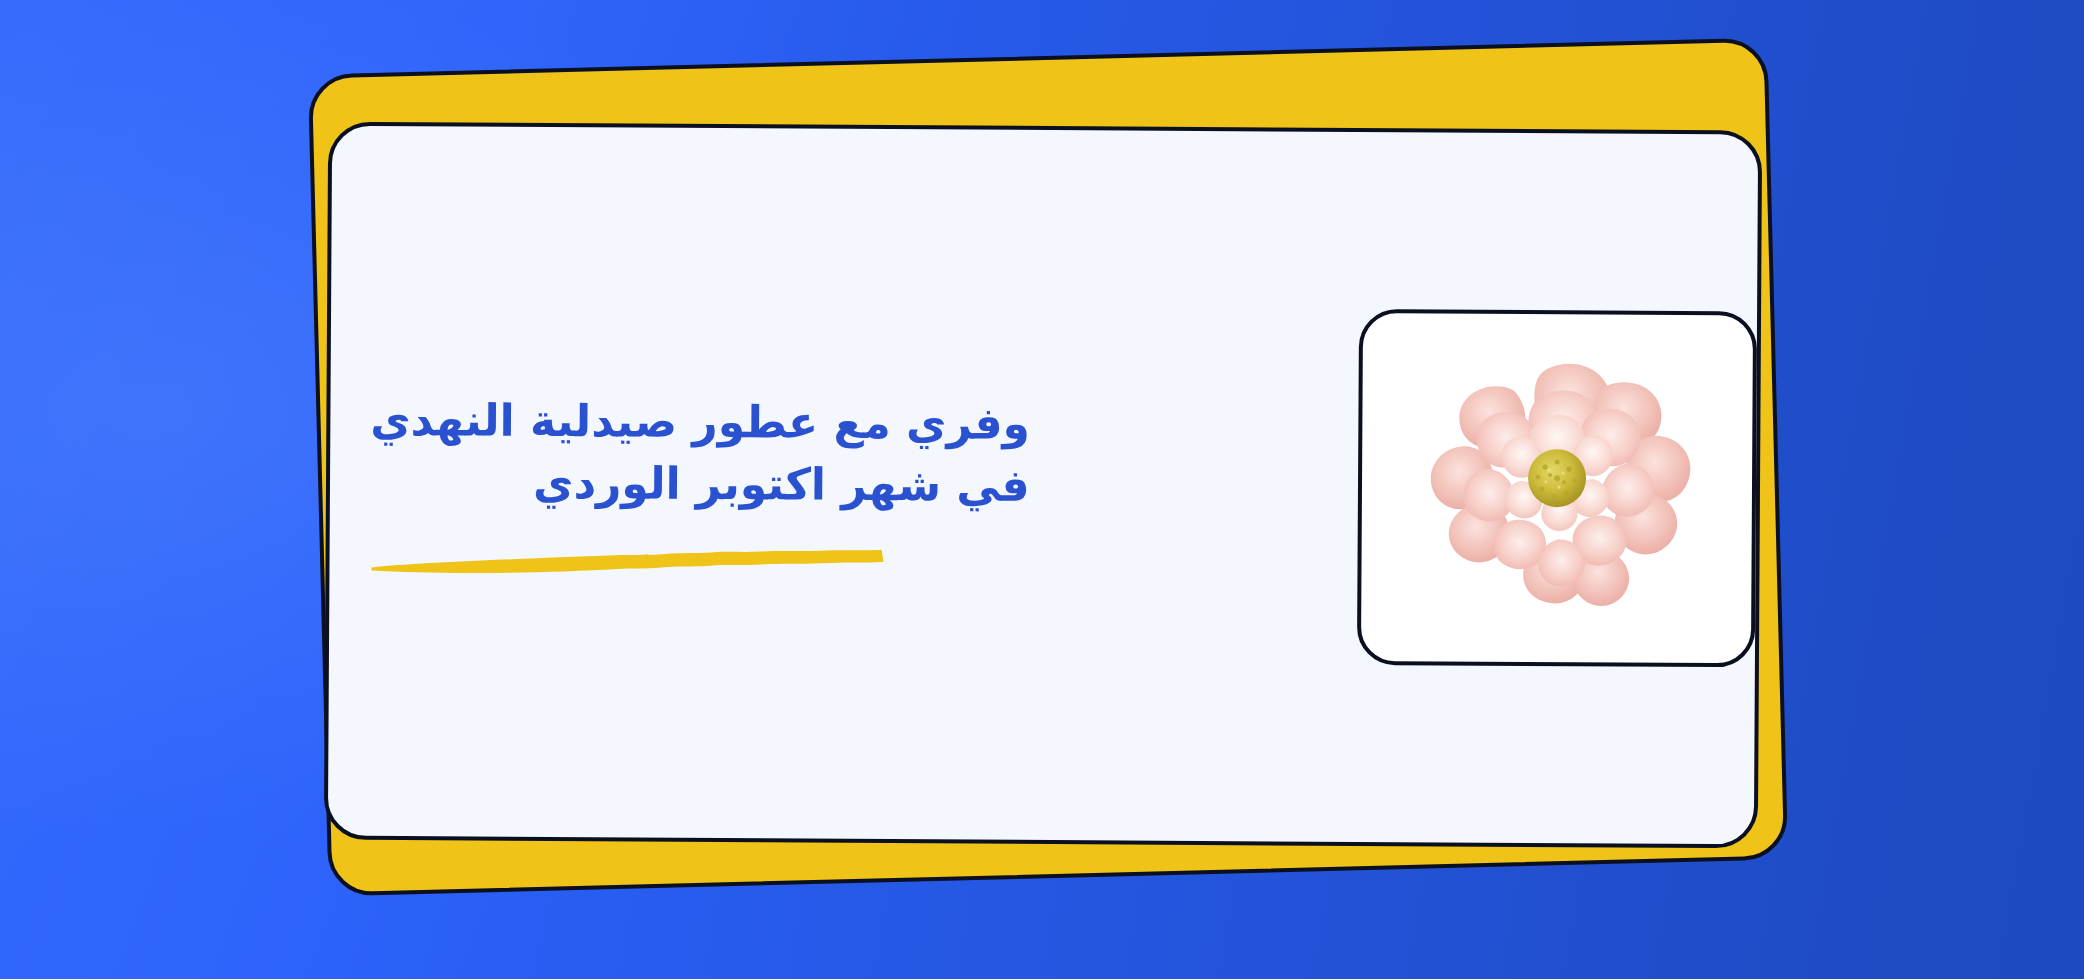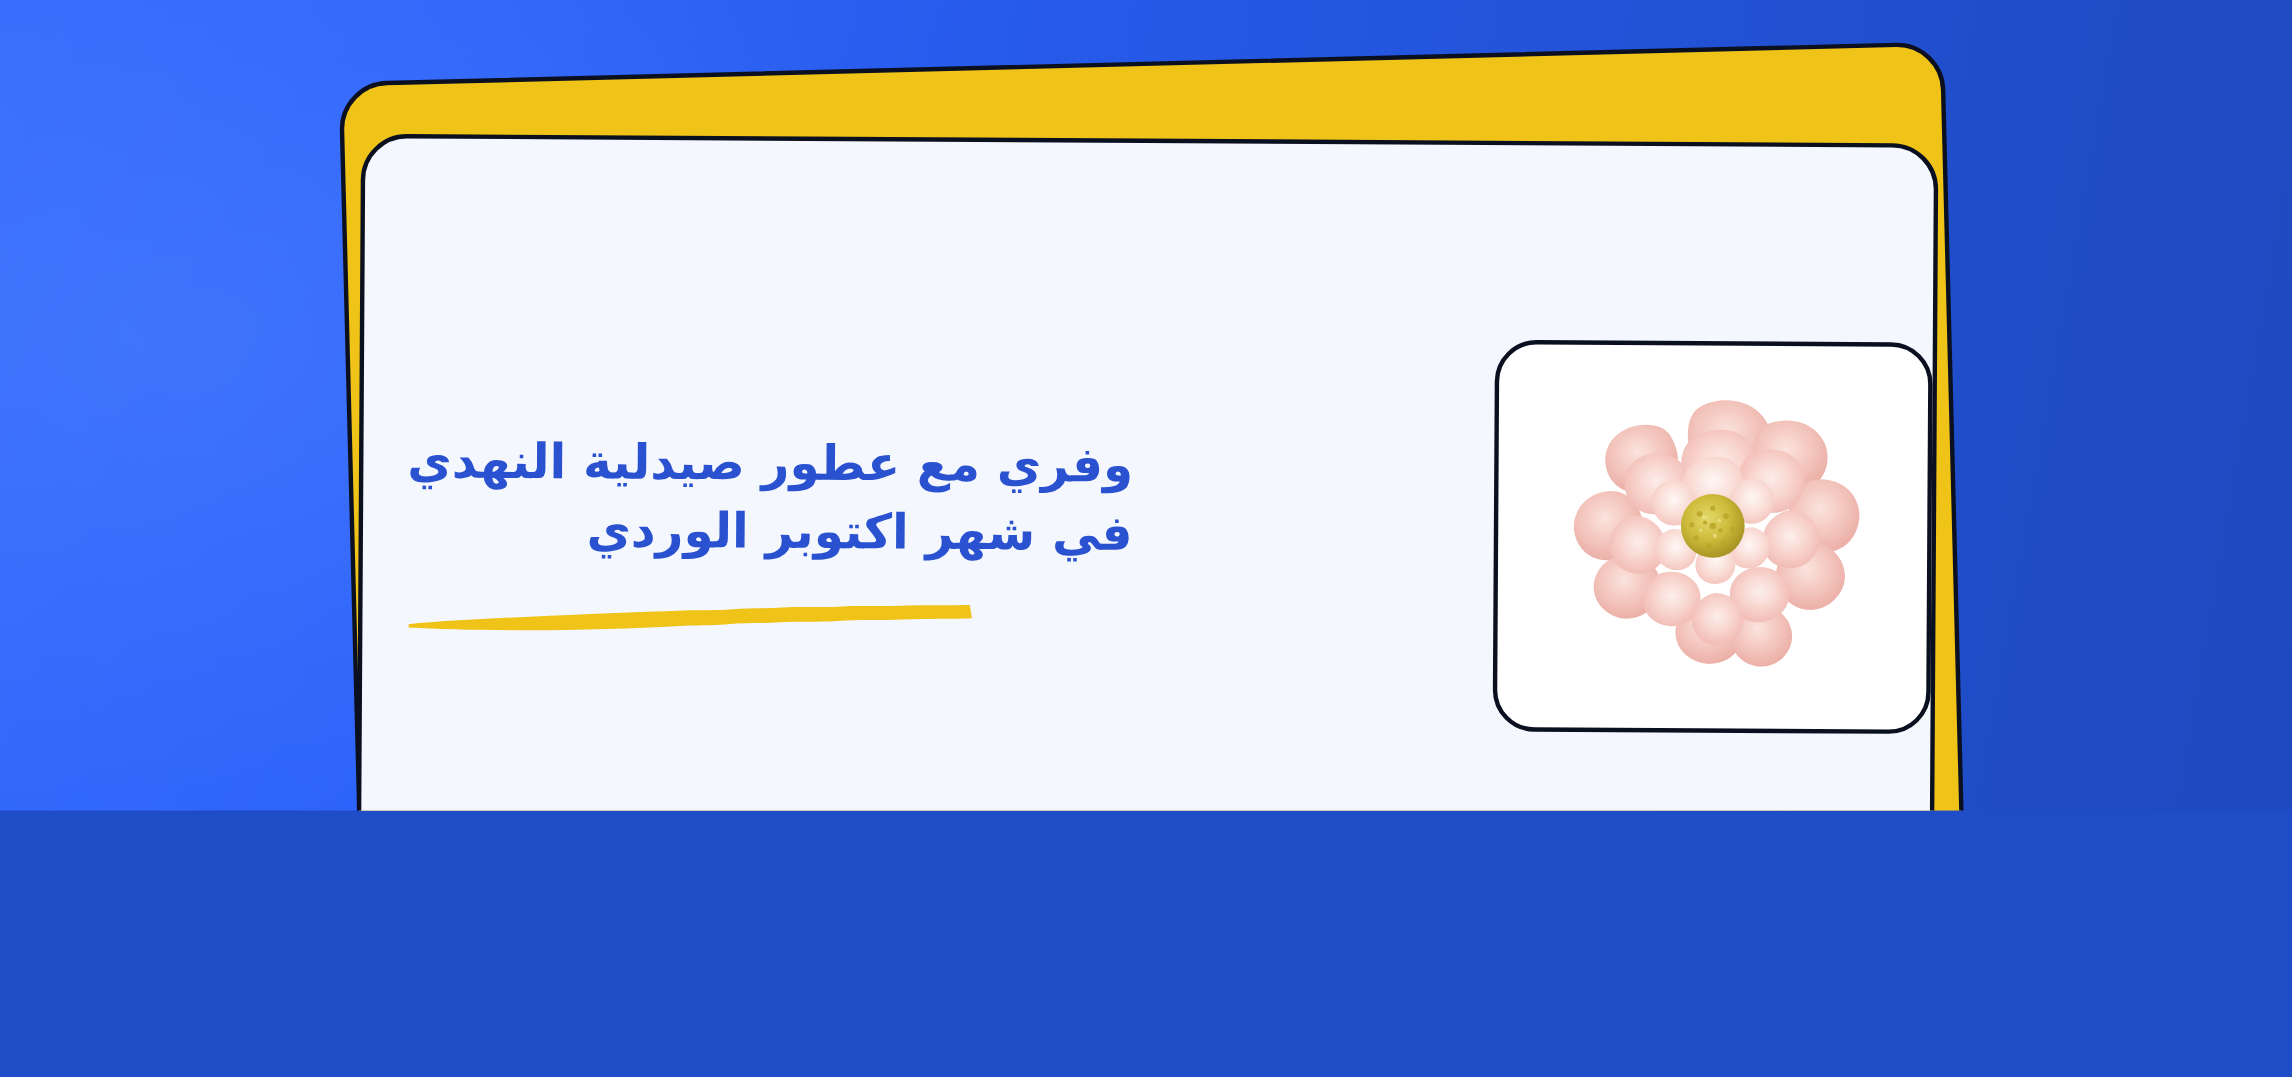--- a/index.html
+++ b/index.html
@@ -8,21 +8,21 @@
     padding: 0;
     background: #1F4DC8;
   }
   body {
     font-family: "DejaVu Sans", "Liberation Sans", sans-serif;
   }
 
   .banner-root {
     position: relative;
     width: 2084px;
-    height: 737px;
+    height: 979px;
     overflow: hidden;
     background: linear-gradient(100deg, #2A63FC 0%, #2A61FA 22%, #2455DE 58%, #1F4CC6 88%, #1E49C0 100%);
   }
 
   
   .bg-sheen {
     position: absolute;
     inset: 0;
     background:
       linear-gradient(115deg, rgba(255,255,255,0.055) 0%, rgba(255,255,255,0.0) 38%),

